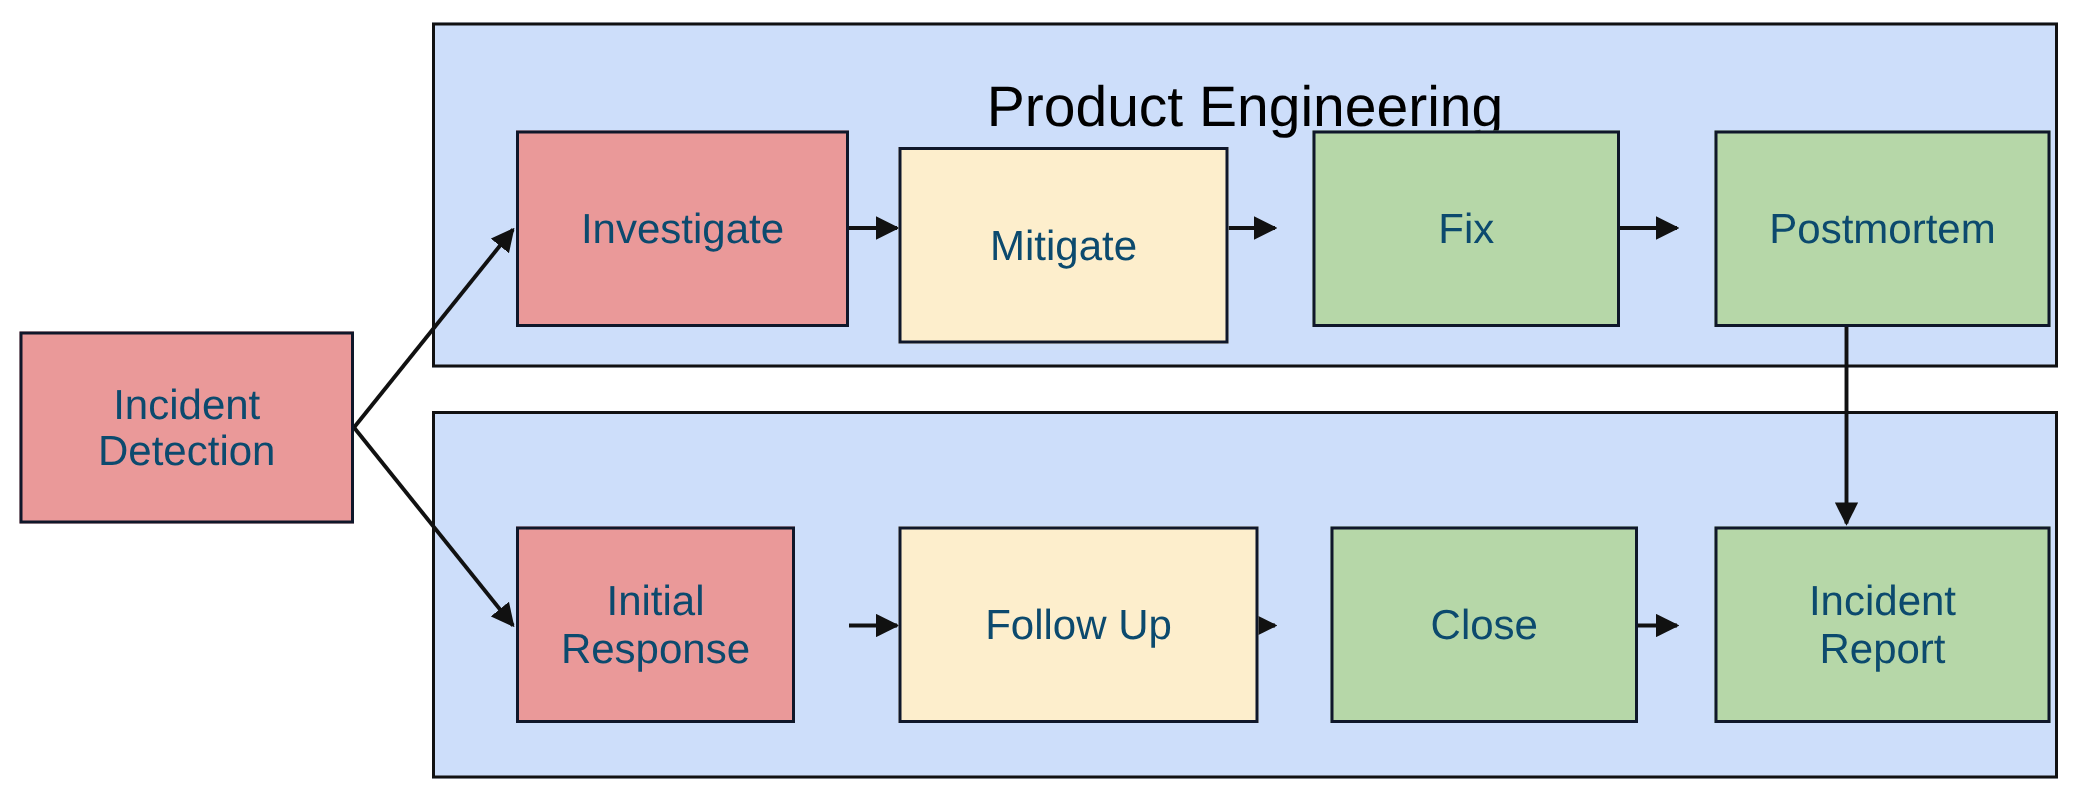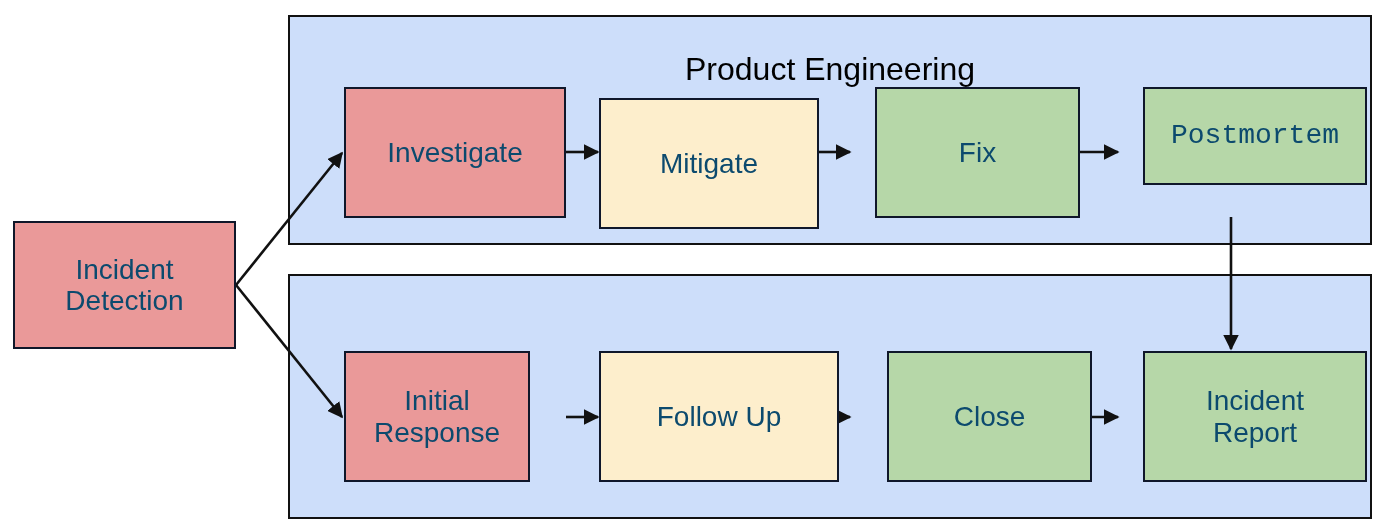--- a/index.html
+++ b/index.html
@@ -21,21 +21,21 @@
     position: absolute;
     background: #cddefa;
     border: 2px solid #111111;
     box-sizing: border-box;
   }
   .swimlane-title {
     position: absolute;
     left: 0;
     right: 0;
     text-align: center;
-    font-size: 32px;
+    font-size: 38px;
     color: #000000;
     line-height: 1;
     white-space: nowrap;
   }
   .node {
     position: absolute;
     box-sizing: border-box;
     border: 2px solid #0f172a;
     display: flex;
     align-items: center;
@@ -107,21 +107,21 @@
   </div>
 
   <div class="node yellow" style="left:599px; top:98px; width:220px; height:131px;">
     <span class="node-label">Mitigate</span>
   </div>
 
   <div class="node green" style="left:851px; top:87px; width:205px; height:131px;">
     <span class="node-label">Fix</span>
   </div>
 
-  <div class="node green" style="left:1119px; top:87px; width:224px; height:98px;font-family:Liberation Mono, monospace;">
+  <div class="node green" style="left:1119px; top:87px; width:224px; height:131px;">
     <span class="node-label">Postmortem</span>
   </div>
 
   <div class="node red" style="left:344px; top:351px; width:186px; height:131px;">
     <span class="node-label">Initial
 Response</span>
   </div>
 
   <div class="node yellow" style="left:599px; top:351px; width:240px; height:131px;">
     <span class="node-label">Follow Up</span>

